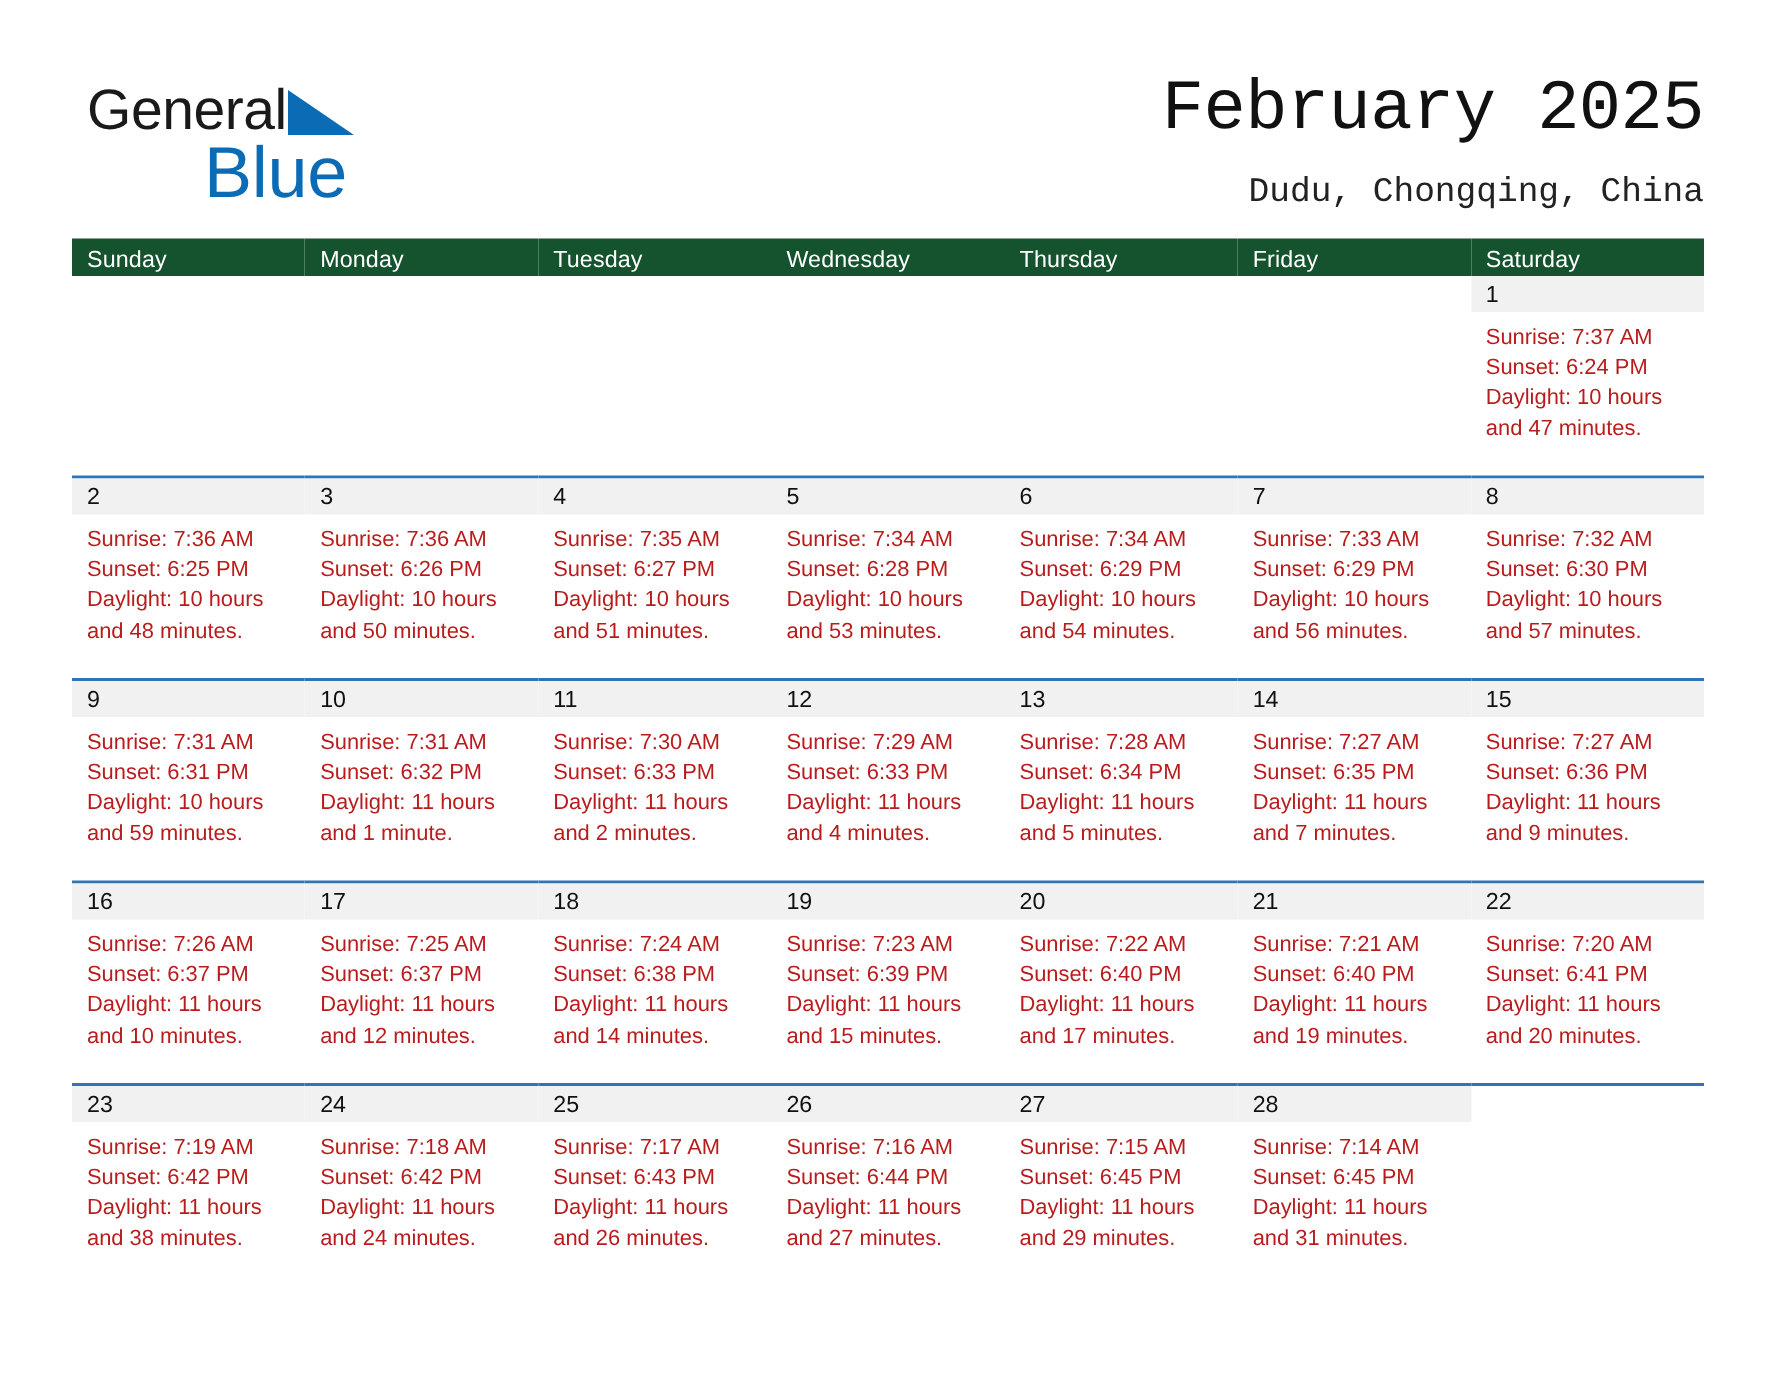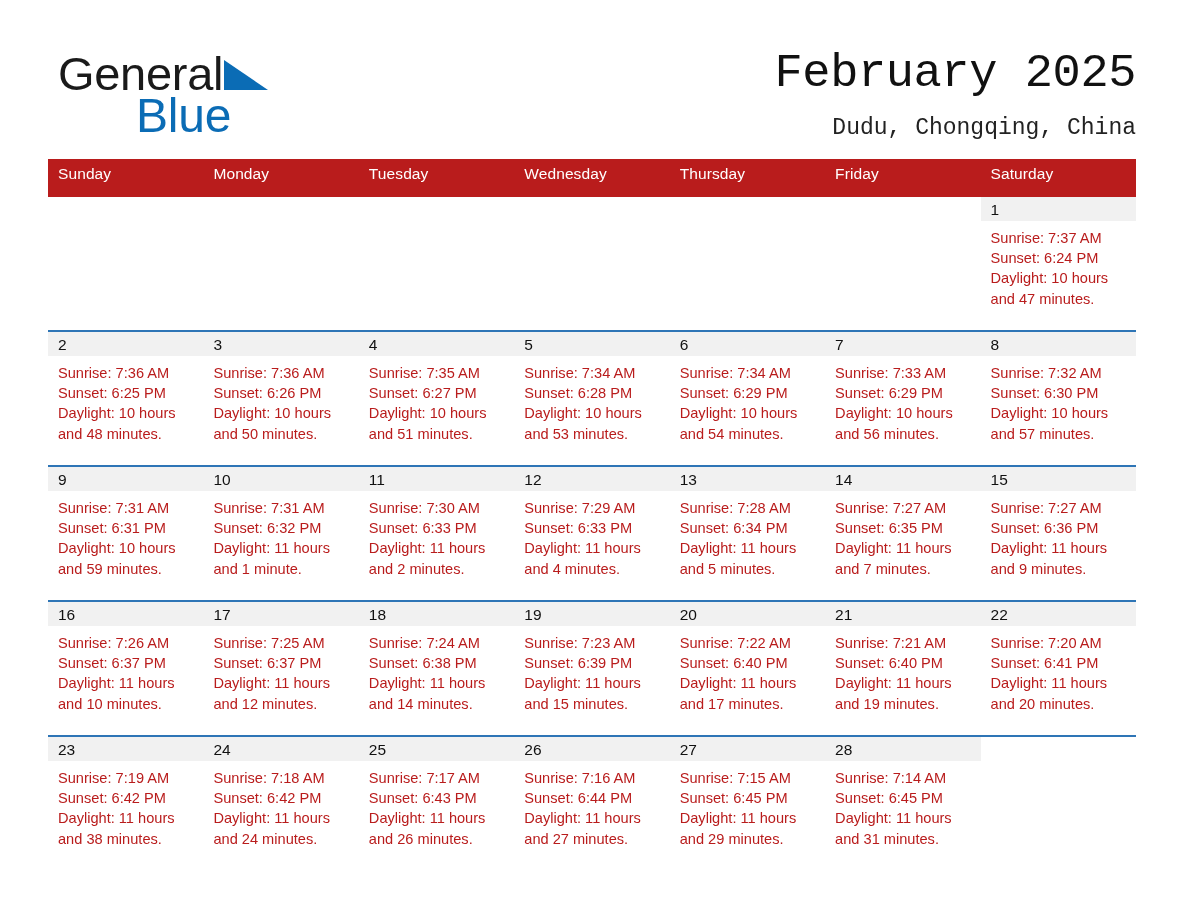--- a/index.html
+++ b/index.html
@@ -36,21 +36,21 @@
     top: 6px;
     width: 290px;
     height: 86px;
   }
   .logo-row1 {
     position: relative;
     height: 44px;
     white-space: nowrap;
   }
   .logo-general {
-    font-size: 47px;
+    font-size: 38px;
     letter-spacing: -0.3px;
     color: #1a1a1a;
     font-family: "Liberation Sans", sans-serif;
     line-height: 44px;
     display: inline-block;
     vertical-align: top;
   }
   .logo-tri {
     display: inline-block;
     vertical-align: top;
@@ -94,26 +94,26 @@
     position: absolute;
     left: 48px;
     top: 159px;
     width: 1088px;
     border-collapse: collapse;
     table-layout: fixed;
   }
   .calendar col { width: 155.43px; }
 
   thead th {
-    background: #b91c1c;
+    background: #14532d;
     color: #ffffff;
     font-size: 15.5px;
     font-weight: normal;
     text-align: left;
-    padding: 6px 0 14px 10px;
+    padding: 6px 0 1px 10px;
     height: 18px;
     vertical-align: middle;
     letter-spacing: 0.1px;
   }
 
   tbody tr.week td {
     vertical-align: top;
     padding: 0;
     border-top: 2px solid #2e75b6;
     height: 133px;

